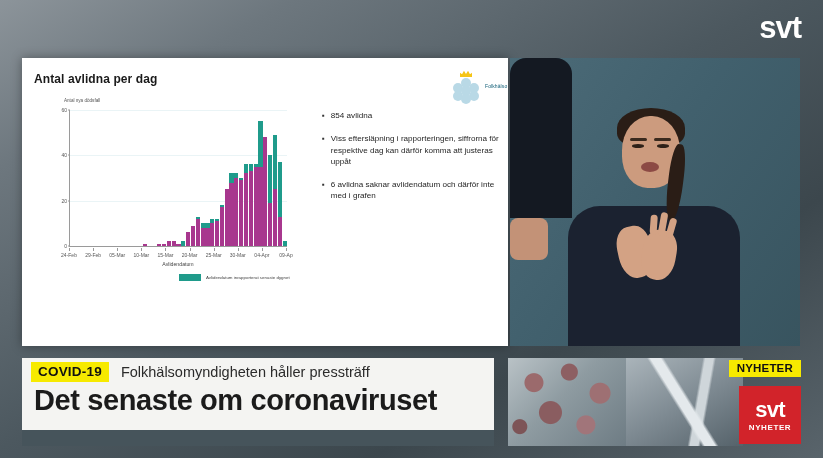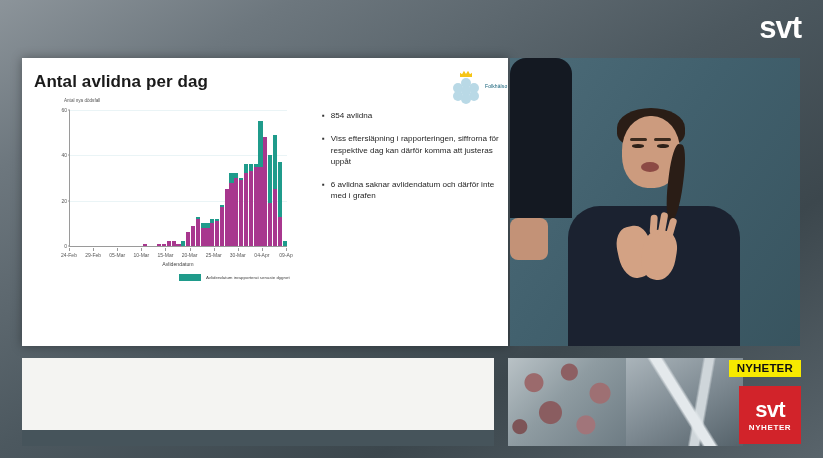--- a/index.html
+++ b/index.html
@@ -19,21 +19,21 @@
   #slide {
     position: absolute;
     left: 22px; top: 58px;
     width: 486px; height: 288px;
     background: #ffffff;
     box-shadow: 0 0 10px rgba(0,0,0,.35);
     overflow: hidden;
   }
   #slide-title {
     position: absolute; left: 12px; top: 14px;
-    font-size: 17px; font-weight: bold; color: #1a1a1a;
+    font-size: 12px; font-weight: bold; color: #1a1a1a;
     letter-spacing: .1px;
   }
   
   #fhm-logo { position: absolute; left: 427px; top: 12px; width: 56px; height: 34px; }
   #fhm-mark { position: relative; width: 34px; height: 32px; float: left; }
   .petal {
     position: absolute; width: 10px; height: 10px; border-radius: 50%;
     background: #b9d9e6;
   }
   #fhm-crown {
@@ -380,20 +380,25 @@
     <div class="hand" id="hand-r">
       <div class="finger" style="left:3px;top:-14px;height:20px;transform:rotate(-6deg);"></div>
       <div class="finger" style="left:12px;top:-18px;height:24px;"></div>
       <div class="finger" style="left:21px;top:-14px;height:20px;transform:rotate(6deg);"></div>
     </div>
   </div>
 
   <div id="svt-logo-top">svt</div>
 
   <div id="banner">
+    <div id="banner-top">
+      <div id="covid-badge">COVID-19</div>
+      <div id="kicker">Folkhälsomyndigheten håller pressträff</div>
+    </div>
+    <div id="headline">Det senaste om coronaviruset</div>
   </div>
   <div id="banner-shadow"></div>
 
   <div id="thumbs">
     <div id="thumb-virus"></div>
     <div id="thumb-test"></div>
   </div>
 
   <div id="direkt-badge">NYHETER</div>
   <div id="svt-nyheter">

